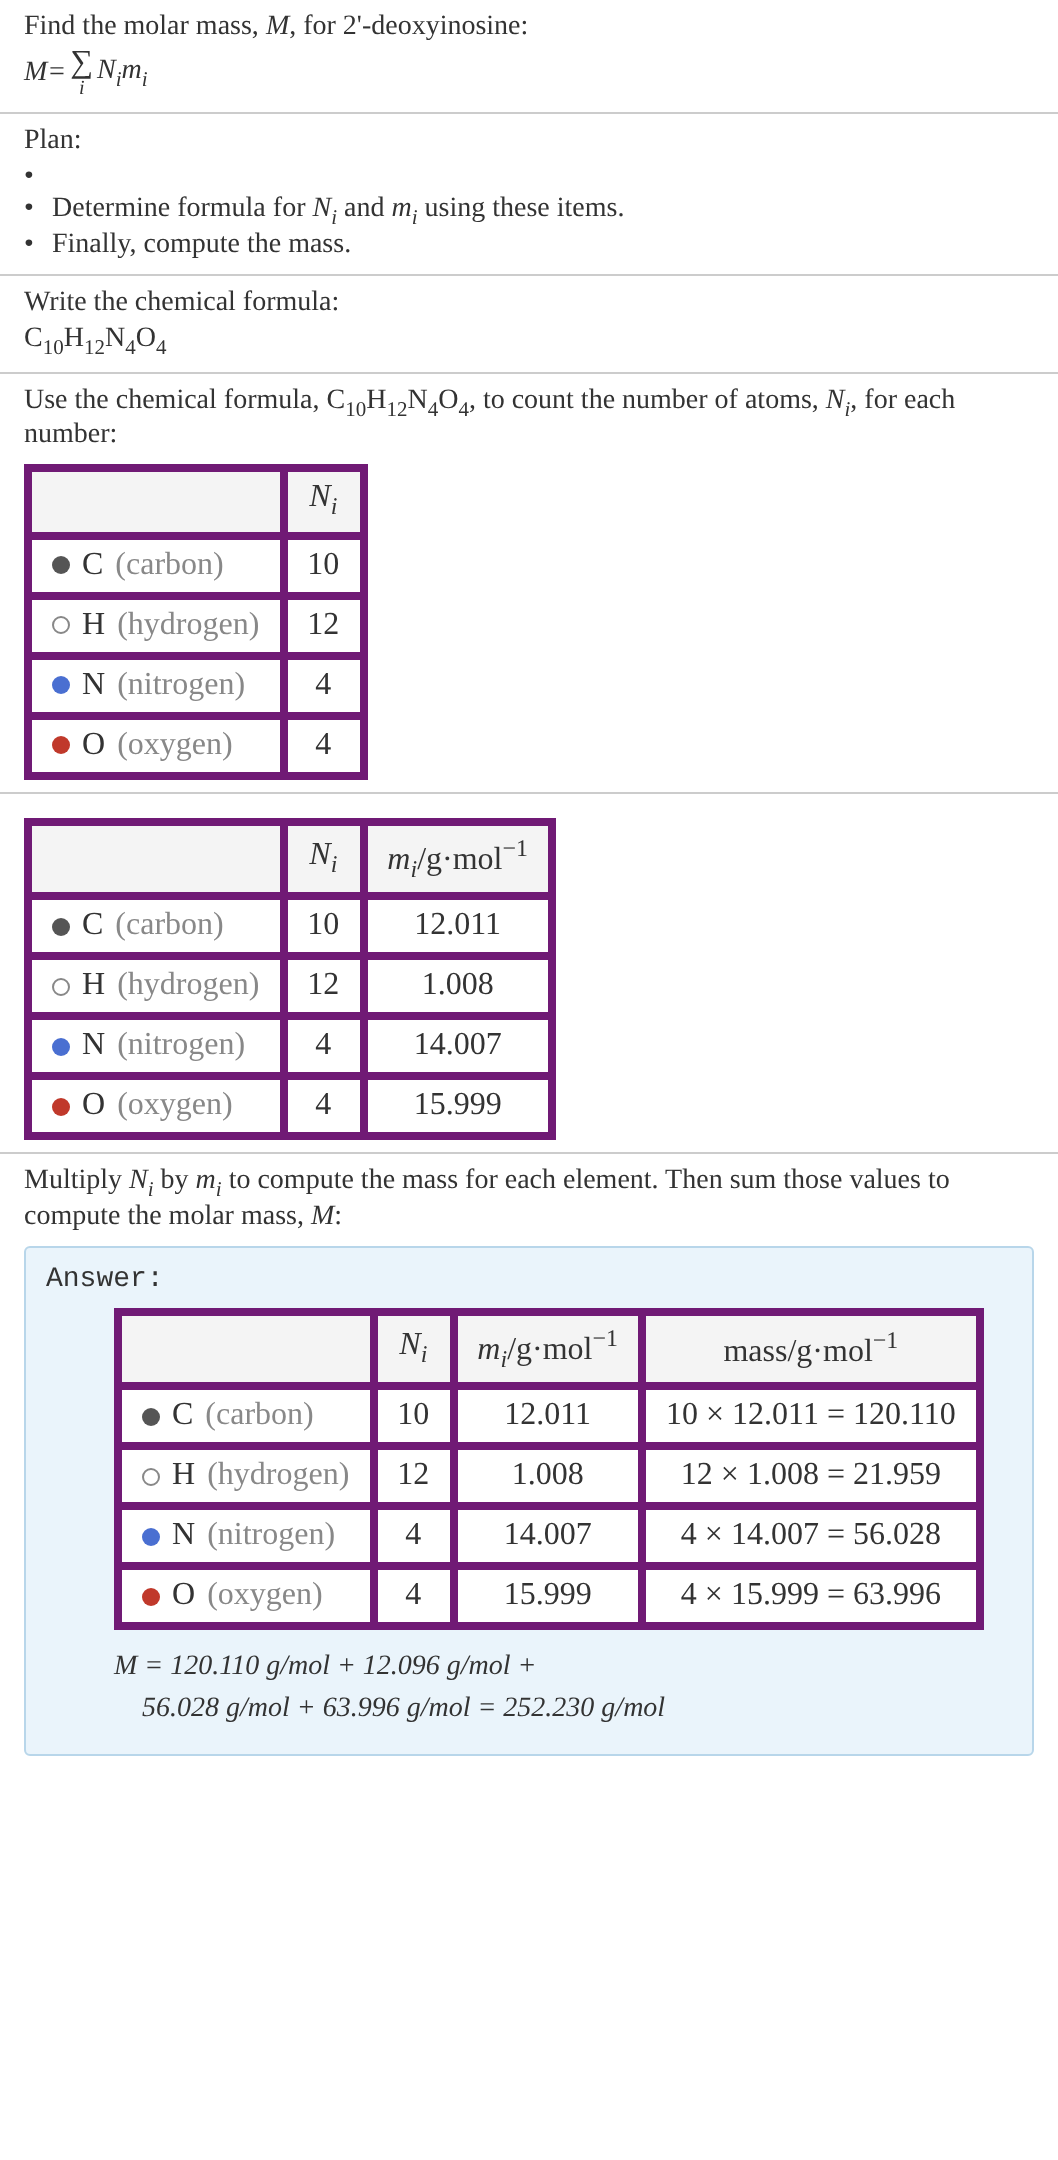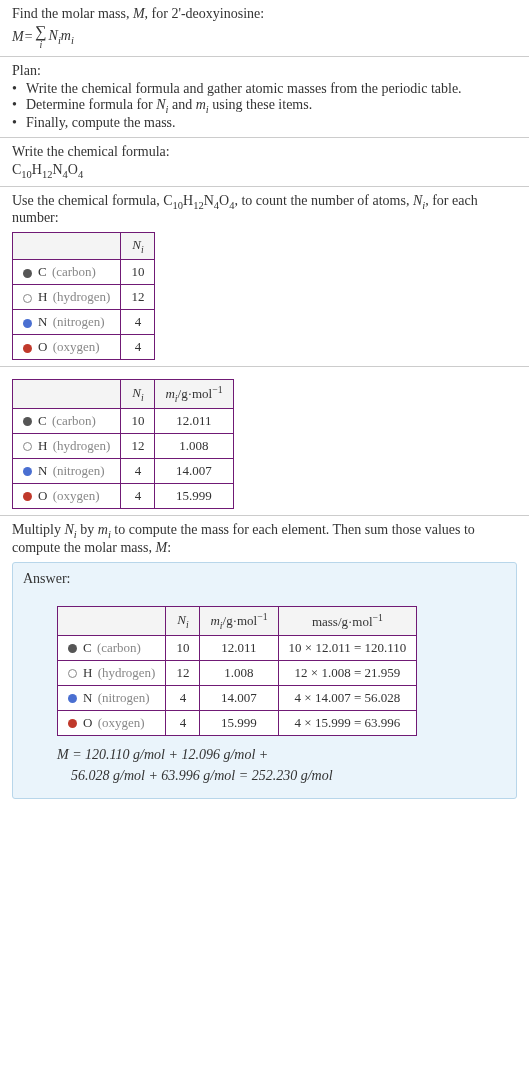--- a/index.html
+++ b/index.html
@@ -22,23 +22,23 @@
     font-family: Liberation Serif, serif;
   }
   sub { font-size: 0.75em; vertical-align: sub; }
   sup { font-size: 0.75em; vertical-align: super; }
   table.data {
     border-collapse: collapse;
     margin-top: 6px;
     background: #fff;
   }
   table.data th, table.data td {
-    border: 1px solid #701a75;
+    border: 4px solid #701a75;
     padding: 4px 10px;
-    font-size: 13px;
+    font-size: 16px;
   }
   table.data th {
     background: #f4f4f4;
     font-weight: normal;
     text-align: center;
   }
   table.data td.numcell {
     text-align: center;
   }
   table.data td.mcell {
@@ -59,21 +59,22 @@
   }
   .dot.open { background: #fff !important; border: 1px solid #888; }
   .sym { color: #333; margin-right: 2px; }
   .answer-box {
     background: #eaf4fb;
     border: 1px solid #b8d6ea;
     border-radius: 3px;
     padding: 8px 10px 12px 10px;
   }
   .answer-label {
-    margin-bottom: 19px;
+    margin-bottom: 6px;
+    font-family: Liberation Mono, monospace;
   }
   .answer-inner {
     padding-left: 34px;
   }
   .mline {
     margin-top: 8px;
     font-style: italic;
     line-height: 1.5;
   }
   .ital { font-style: italic; }
@@ -125,21 +126,20 @@
       </span>
     </span>
   </div>
 </div>
 
 <div class="section">
   <div>Plan:</div>
   <div class="bullet-list">
     <div class="bullet-line">
       <span class="bullet-dot">•</span>
-      <span>Write the chemical formula and gather atomic masses from the periodic table.</span>
     </div>
     <div class="bullet-line">
       <span class="bullet-dot">•</span>
       <span>
         <span>Determine formula for </span><span class="ital">N</span><sub class="ital">i</sub><span> and </span><span class="ital">m</span><sub class="ital">i</sub><span> using these items.</span>
       </span>
     </div>
     <div class="bullet-line">
       <span class="bullet-dot">•</span>
       <span>Finally, compute the mass.</span>

